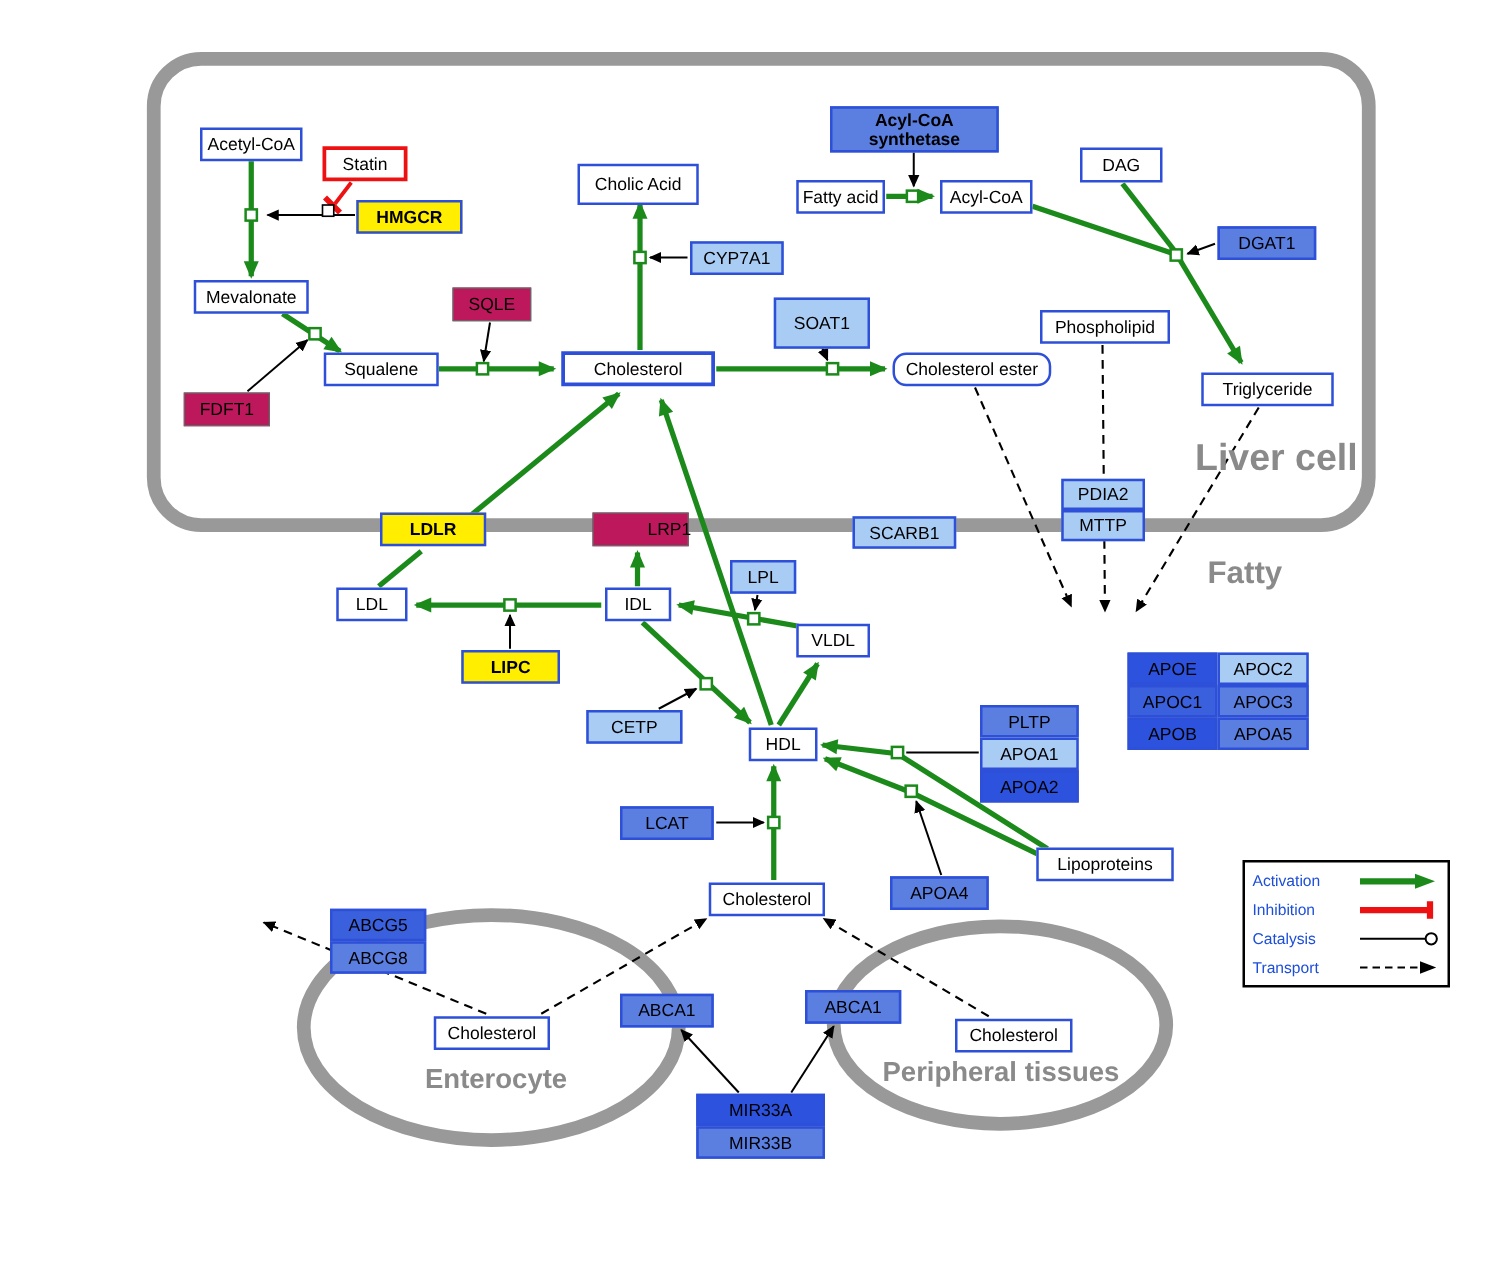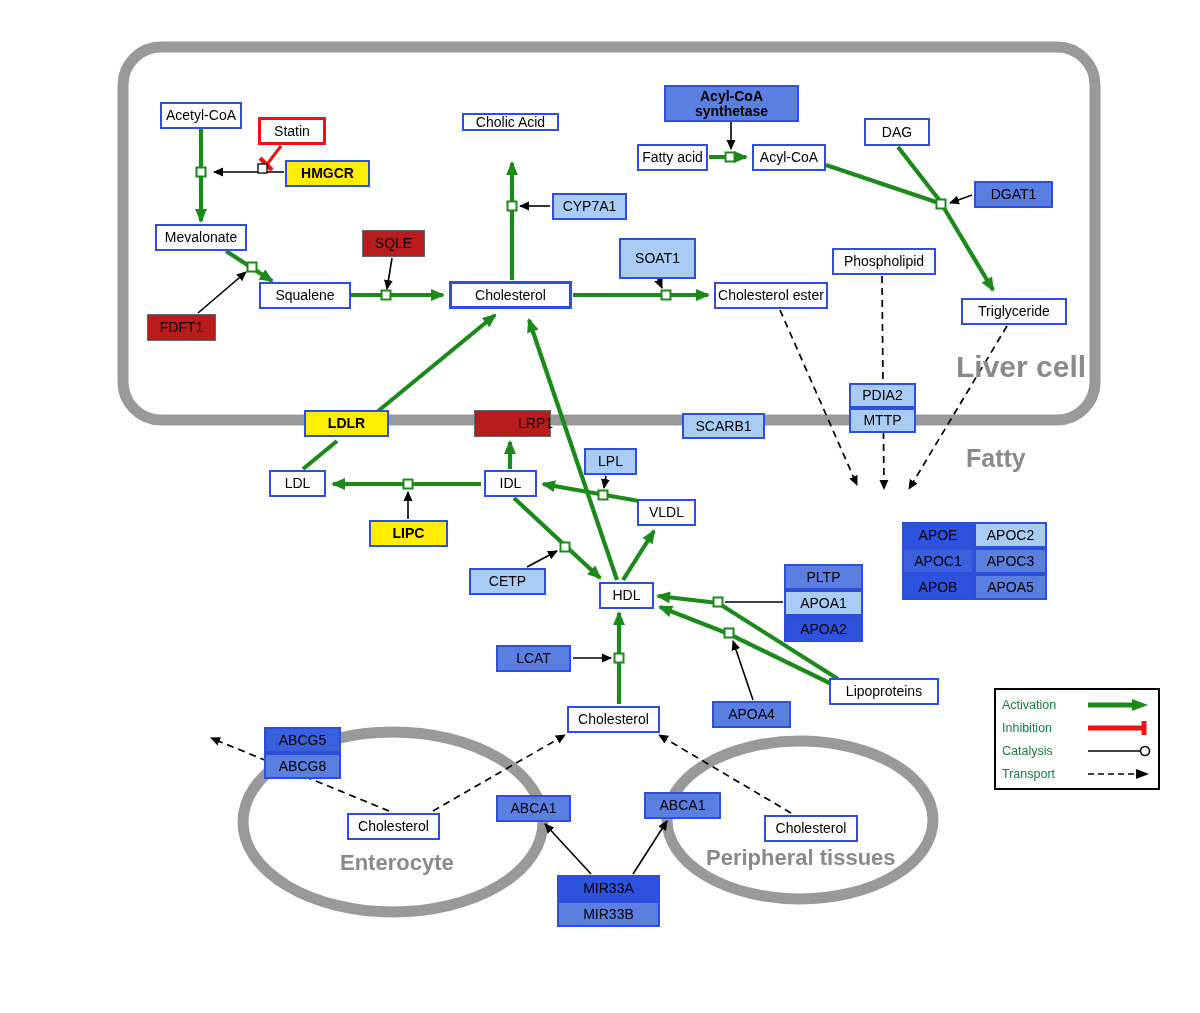--- a/index.html
+++ b/index.html
@@ -5,30 +5,30 @@
   html,body{margin:0;padding:0;background:#fff;}
   #canvas{position:relative;width:1200px;height:1013px;background:#fff;overflow:hidden;
           font-family:"Liberation Sans",sans-serif;}
   #edges{position:absolute;left:0;top:0;z-index:1;}
   .node{position:absolute;z-index:2;display:flex;align-items:center;justify-content:center;
         box-sizing:border-box;background:#fff;border:2px solid #2e4fd8;color:#000;
         font-size:14px;line-height:1.05;text-align:center;padding:1px 2px;}
   .main{border-width:3px;}
   .redborder{border:3px solid #ee1111;}
   .yellow{background:#ffee00;font-weight:bold;}
-  .paleyellow{background:#b91c1c;border:1.5px solid #666;}
+  .paleyellow{background:#be185d;border:1.5px solid #666;}
   .lightblue{background:#a9ccf4;}
   .medblue{background:#5b7fe0;}
   .darkblue{background:#2d52dd;}
   .mdarkblue{background:#3b60de;}
   .clabel{position:absolute;z-index:3;color:#8a8a8a;font-weight:bold;}
   .legend{position:absolute;z-index:3;left:994px;top:688px;width:166px;height:102px;
           background:#fff;border:2px solid #000;box-sizing:border-box;padding:3px 6px;}
   .legend-row{display:flex;align-items:center;justify-content:space-between;height:23px;}
-  .legend-row span{font-size:12.5px;color:#15803d;}
+  .legend-row span{font-size:12.5px;color:#1d4ed8;}
 </style>
 </head>
 <body>
 
 <div id="canvas">
 
   <svg id="edges" width="1200" height="1013">
     <defs>
       <marker id="ag" markerUnits="userSpaceOnUse" markerWidth="18" markerHeight="14" refX="13" refY="7" orient="auto">
         <path d="M1,1 L15,7 L1,13 Z" fill="#1b8a1b"></path>
@@ -123,24 +123,24 @@
   <div class="clabel" style="left:706px;top:845px;font-size:22px;">Peripheral tissues</div>
 
   <div class="node" style="left:160px;top:88px;width:82px;height:27px;margin-top:14px;">Acetyl-CoA</div>
   <div class="node redborder" style="left:258px;top:117px;width:68px;height:28px;">Statin</div>
   <div class="node yellow" style="left:285px;top:160px;width:85px;height:27px;">HMGCR</div>
   <div class="node" style="left:155px;top:224px;width:92px;height:27px;">Mevalonate</div>
   <div class="node paleyellow" style="left:362px;top:230px;width:63px;height:27px;">SQLE</div>
   <div class="node paleyellow" style="left:147px;top:314px;width:69px;height:27px;">FDFT1</div>
   <div class="node" style="left:259px;top:282px;width:92px;height:27px;">Squalene</div>
   <div class="node main" style="left:449px;top:281px;width:123px;height:28px;">Cholesterol</div>
-  <div class="node" style="left:462px;top:113px;width:97px;height:18px;text-align:right;">Cholic Acid</div>
+  <div class="node" style="left:462px;top:131px;width:97px;height:33px;text-align:right;">Cholic Acid</div>
   <div class="node lightblue" style="left:552px;top:193px;width:75px;height:27px;">CYP7A1</div>
   <div class="node lightblue" style="left:619px;top:238px;width:77px;height:41px;">SOAT1</div>
-  <div class="node" style="left:714px;top:282px;width:114px;height:27px;">Cholesterol ester</div>
+  <div class="node" style="left:714px;top:282px;width:127px;height:27px;border-radius:11px;">Cholesterol ester</div>
   <div class="node medblue" style="left:664px;top:85px;width:135px;height:37px;font-weight:bold;">Acyl-CoA synthetase</div>
   <div class="node" style="left:637px;top:144px;width:71px;height:27px;">Fatty acid</div>
   <div class="node" style="left:752px;top:144px;width:74px;height:27px;">Acyl-CoA</div>
   <div class="node" style="left:864px;top:118px;width:66px;height:28px;">DAG</div>
   <div class="node medblue" style="left:974px;top:181px;width:79px;height:27px;">DGAT1</div>
   <div class="node" style="left:832px;top:248px;width:104px;height:27px;">Phospholipid</div>
   <div class="node" style="left:961px;top:298px;width:106px;height:27px;">Triglyceride</div>
   <div class="node lightblue" style="left:849px;top:383px;width:67px;height:25px;">PDIA2</div>
   <div class="node lightblue" style="left:849px;top:408px;width:67px;height:25px;">MTTP</div>
 

